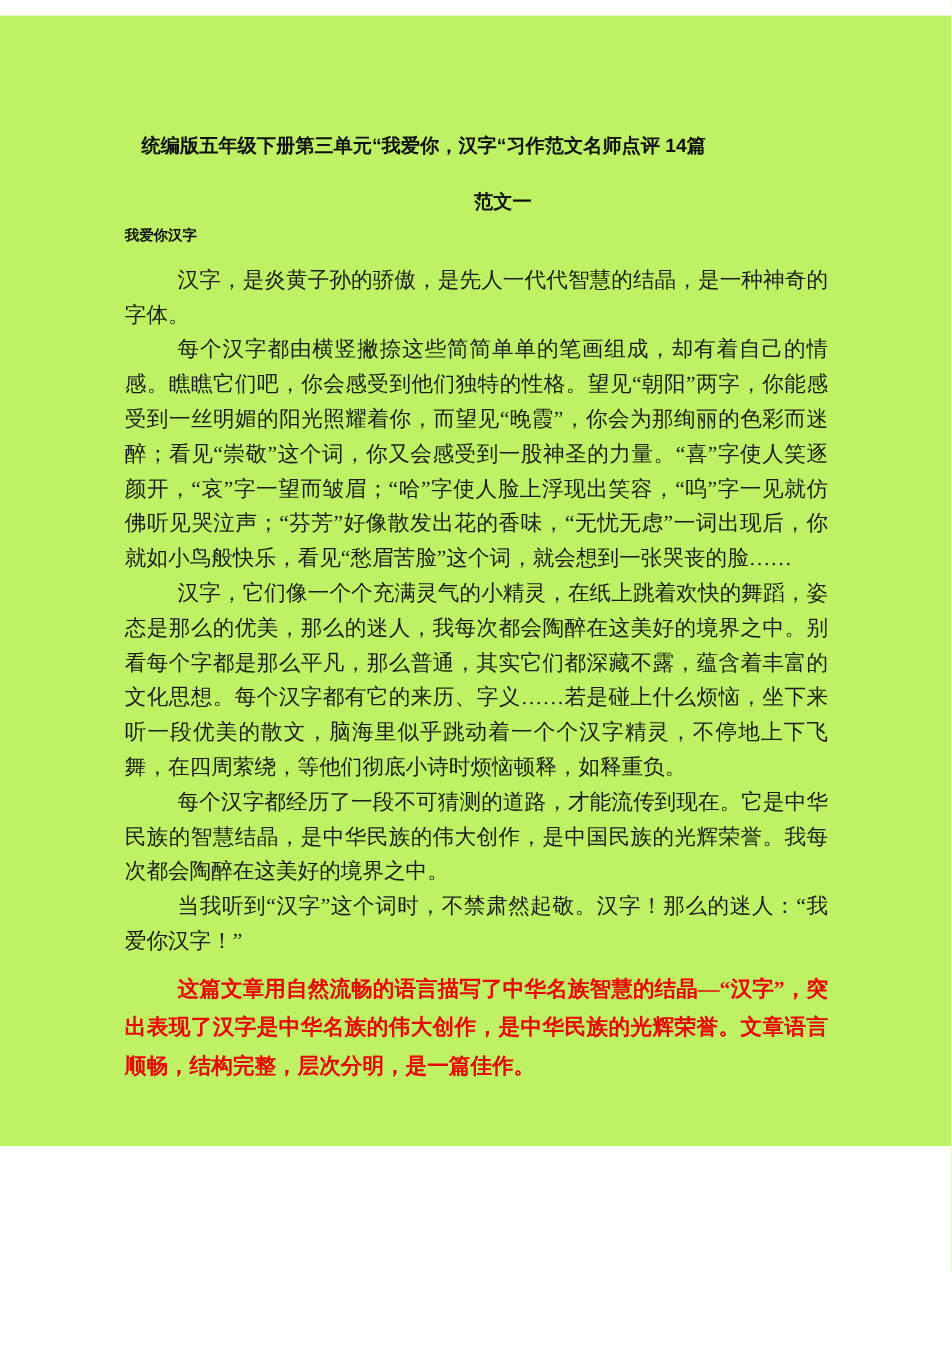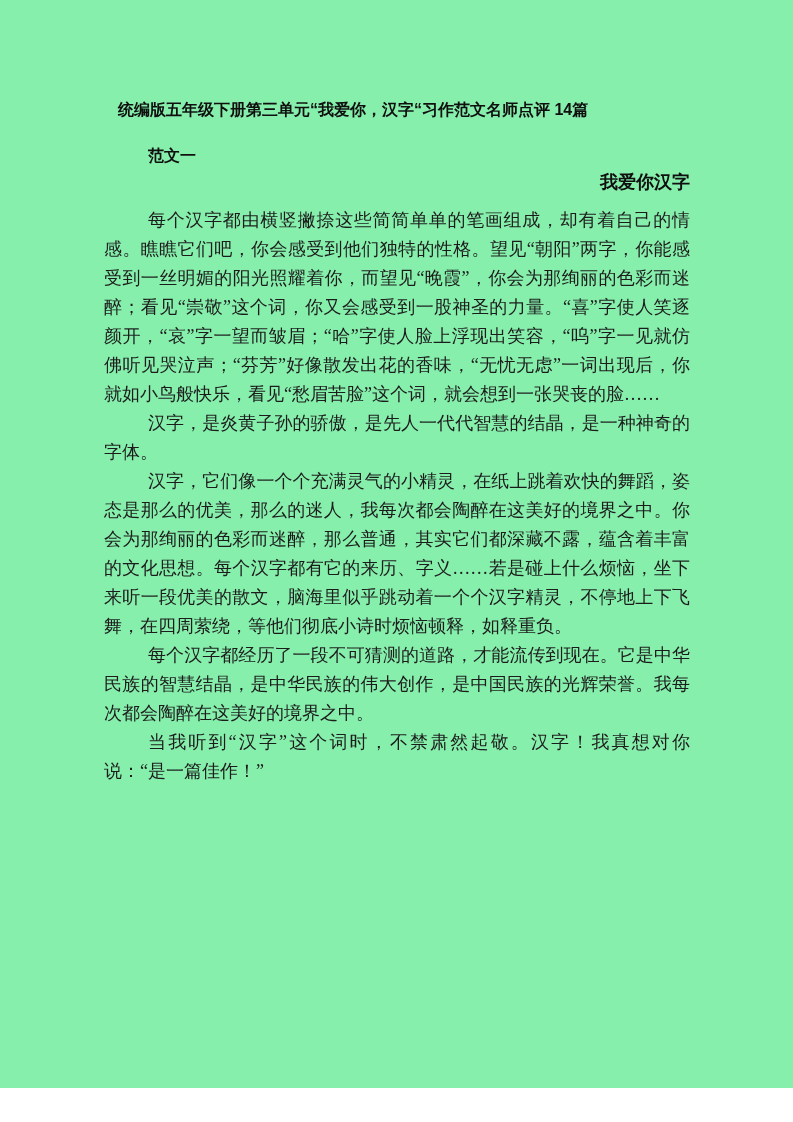--- a/index.html
+++ b/index.html
@@ -3,24 +3,25 @@
 <meta charset="utf-8">
 <style>
   html, body {
     margin: 0;
     padding: 0;
     background: #ffffff;
   }
   .page {
     position: relative;
     width: 793px;
-    height: 1088px;
-    background: #86efac;
+    height: 942px;
+    background: #bef264;
     overflow: hidden;
     color: #1c1c1c;
+    margin-top: 13px;
   }
   .doc {
     position: absolute;
     left: 104px;
     top: 99px;
     width: 586px;
   }
   .doc-title {
     margin: 0 0 0 14px;
     font-family: "Liberation Sans", "DejaVu Sans", sans-serif;
@@ -29,26 +30,27 @@
     font-weight: bold;
     color: #0f0f0f;
   }
   .section-label {
     margin: 26px 0 0 44px;
     font-family: "Liberation Sans", "DejaVu Sans", sans-serif;
     font-size: 16px;
     line-height: 20px;
     font-weight: bold;
     color: #0f0f0f;
+    text-align: center;
   }
   .essay-title {
     margin: 7px 0 0 0;
-    text-align: right;
-    font-family: Liberation Mono, monospace;
-    font-size: 18px;
+    text-align: left;
+    font-family: Liberation Serif, serif;
+    font-size: 12px;
     line-height: 20px;
     font-weight: bold;
     color: #0f0f0f;
   }
   .essay-body {
     margin-top: 13px;
     font-family: "Liberation Serif", "DejaVu Serif", serif;
     font-size: 18px;
     line-height: 29px;
     text-align: justify;
@@ -70,20 +72,21 @@
 </style>
 </head>
 <body>
 
 <div class="page">
   <div class="doc">
     <h1 class="doc-title">统编版五年级下册第三单元“我爱你，汉字“习作范文名师点评 14篇</h1>
     <p class="section-label">范文一</p>
     <h2 class="essay-title">我爱你汉字</h2>
     <div class="essay-body">
+      <p class="para">汉字，是炎黄子孙的骄傲，是先人一代代智慧的结晶，是一种神奇的字体。</p>
       <p class="para">每个汉字都由横竖撇捺这些简简单单的笔画组成，却有着自己的情感。瞧瞧它们吧，你会感受到他们独特的性格。望见“朝阳”两字，你能感受到一丝明媚的阳光照耀着你，而望见“晚霞”，你会为那绚丽的色彩而迷醉；看见“崇敬”这个词，你又会感受到一股神圣的力量。“喜”字使人笑逐颜开，“哀”字一望而皱眉；“哈”字使人脸上浮现出笑容，“呜”字一见就仿佛听见哭泣声；“芬芳”好像散发出花的香味，“无忧无虑”一词出现后，你就如小鸟般快乐，看见“愁眉苦脸”这个词，就会想到一张哭丧的脸……</p>
-      <p class="para">汉字，是炎黄子孙的骄傲，是先人一代代智慧的结晶，是一种神奇的字体。</p>
-      <p class="para">汉字，它们像一个个充满灵气的小精灵，在纸上跳着欢快的舞蹈，姿态是那么的优美，那么的迷人，我每次都会陶醉在这美好的境界之中。你会为那绚丽的色彩而迷醉，那么普通，其实它们都深藏不露，蕴含着丰富的文化思想。每个汉字都有它的来历、字义……若是碰上什么烦恼，坐下来听一段优美的散文，脑海里似乎跳动着一个个汉字精灵，不停地上下飞舞，在四周萦绕，等他们彻底小诗时烦恼顿释，如释重负。</p>
+      <p class="para">汉字，它们像一个个充满灵气的小精灵，在纸上跳着欢快的舞蹈，姿态是那么的优美，那么的迷人，我每次都会陶醉在这美好的境界之中。别看每个字都是那么平凡，那么普通，其实它们都深藏不露，蕴含着丰富的文化思想。每个汉字都有它的来历、字义……若是碰上什么烦恼，坐下来听一段优美的散文，脑海里似乎跳动着一个个汉字精灵，不停地上下飞舞，在四周萦绕，等他们彻底小诗时烦恼顿释，如释重负。</p>
       <p class="para">每个汉字都经历了一段不可猜测的道路，才能流传到现在。它是中华民族的智慧结晶，是中华民族的伟大创作，是中国民族的光辉荣誉。我每次都会陶醉在这美好的境界之中。</p>
-      <p class="para">当我听到“汉字”这个词时，不禁肃然起敬。汉字！我真想对你说：“是一篇佳作！”</p>
+      <p class="para">当我听到“汉字”这个词时，不禁肃然起敬。汉字！那么的迷人：“我爱你汉字！”</p>
     </div>
+    <p class="comment">这篇文章用自然流畅的语言描写了中华名族智慧的结晶—“汉字”，突出表现了汉字是中华名族的伟大创作，是中华民族的光辉荣誉。文章语言顺畅，结构完整，层次分明，是一篇佳作。</p>
   </div>
 </div>
 
 </body></html>

